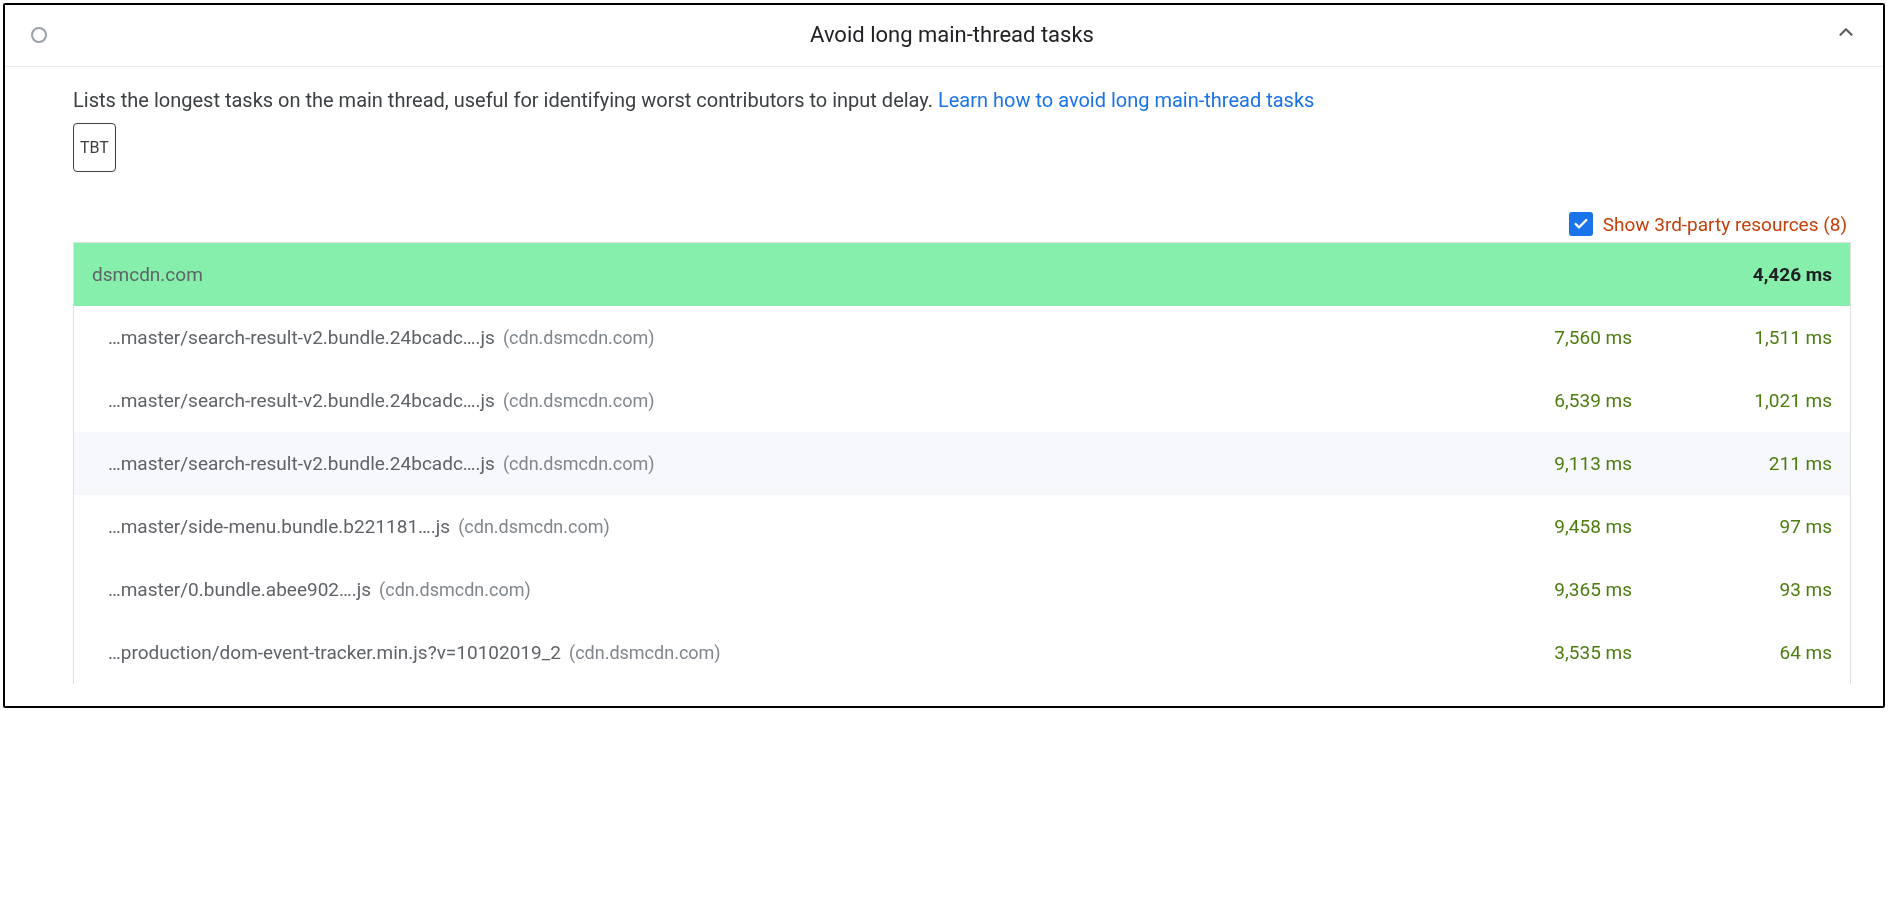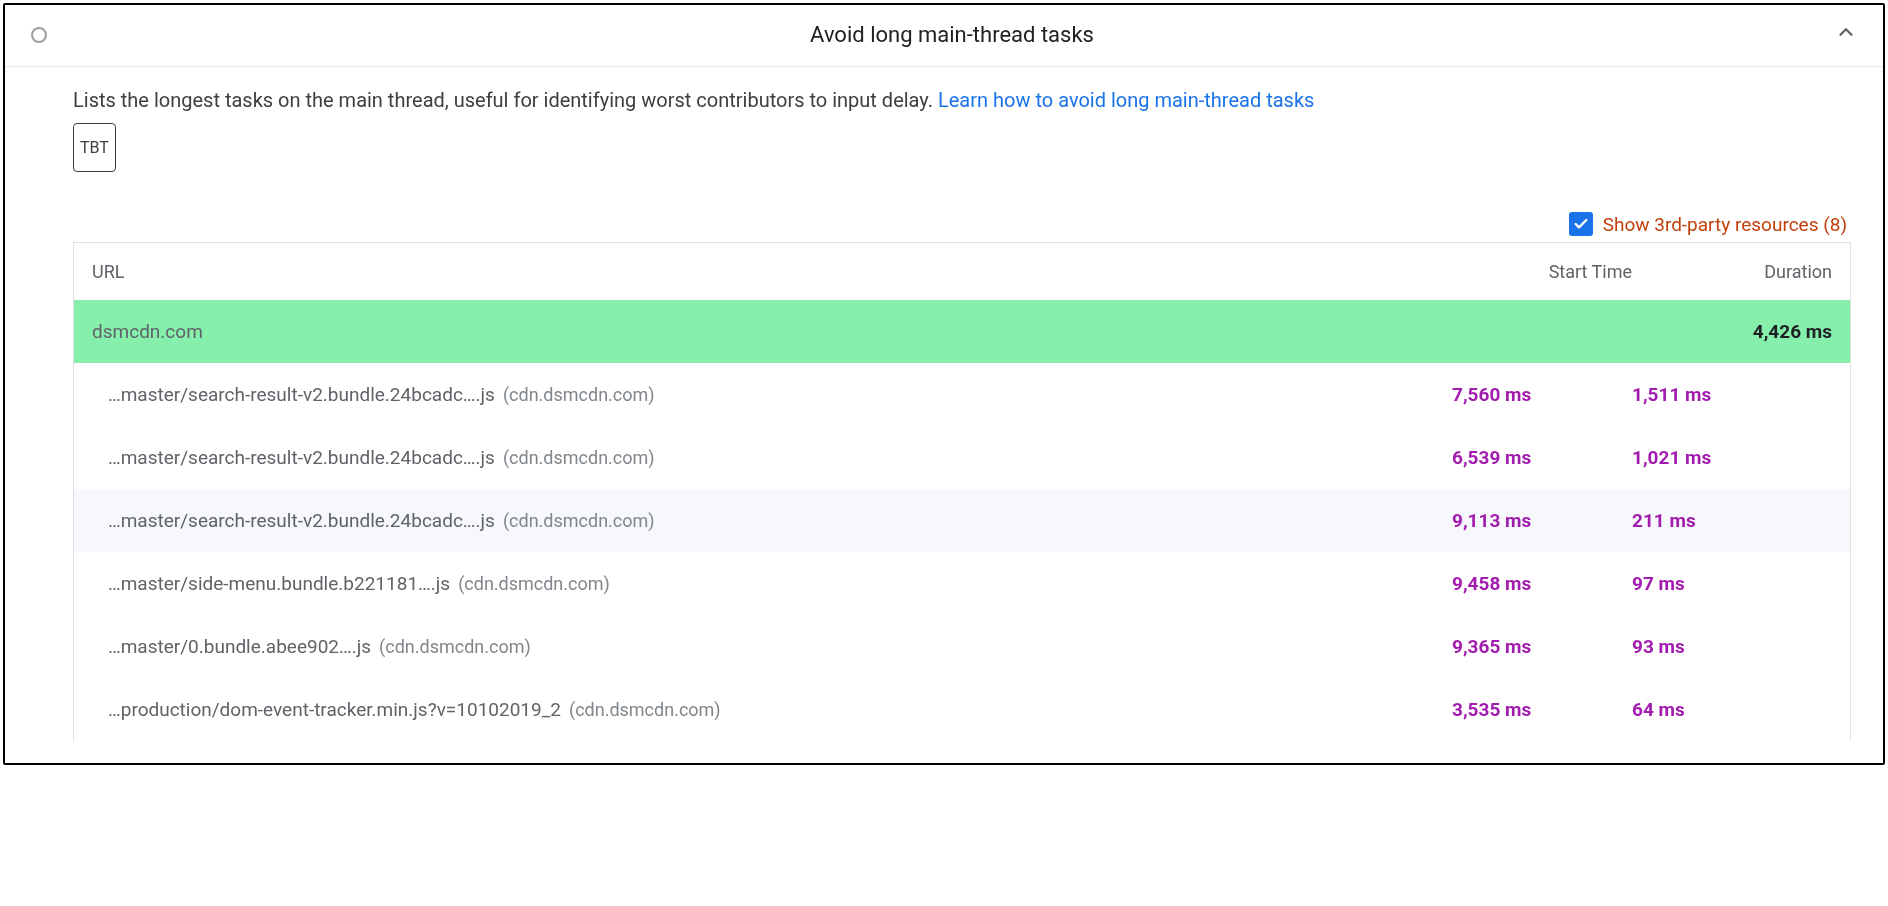--- a/index.html
+++ b/index.html
@@ -107,21 +107,21 @@
     color: #5f6368;
   }
   .grouprow .c3 { text-align: right; font-weight: 700; color: #202124; }
   .trow {
     padding: 20px 18px 20px 34px;
     font-size: 19px;
   }
   .trow.alt { background: #f6f8fb; }
   .trow .c1 { color: #5f6368; overflow: hidden; text-overflow: ellipsis; white-space: nowrap; }
   .trow .c1 .host { color: #80868b; margin-left: 8px; font-size: 18px; }
-  .trow .c2, .trow .c3 { text-align: left; color: #a21caf; font-weight: bold; }
+  .trow .c2, .trow .c3 { text-align: right; color: #4d7c0f; }
 </style>
 </head>
 <body>
 
 <div class="panel">
 
   <div class="header">
     <span class="bullet"></span>
     <span class="header-title">Avoid long main-thread tasks</span>
     <span>
@@ -140,25 +140,20 @@
     <div class="toggle-row">
       <span class="cb">
         <svg viewBox="0 0 24 24" fill="none" stroke-width="3.5" stroke-linecap="round" stroke-linejoin="round">
             <polyline points="4 12 9 17 20 6"></polyline>
           </svg>
       </span>
       <span>Show 3rd-party resources (8)</span>
     </div>
 
     <div class="table">
-      <div class="thead">
-        <div class="c1">URL</div>
-        <div class="c2">Start Time</div>
-        <div class="c3">Duration</div>
-      </div>
       <div class="grouprow">
         <div class="c1">dsmcdn.com</div>
         <div class="c2"></div>
         <div class="c3">4,426 ms</div>
       </div>
       <div id="rows">
           <div class="trow">
             <div class="c1"><span>…master/search-result-v2.bundle.24bcadc….js</span><span class="host">(cdn.dsmcdn.com)</span></div>
             <div class="c2">7,560 ms</div>
             <div class="c3">1,511 ms</div>

